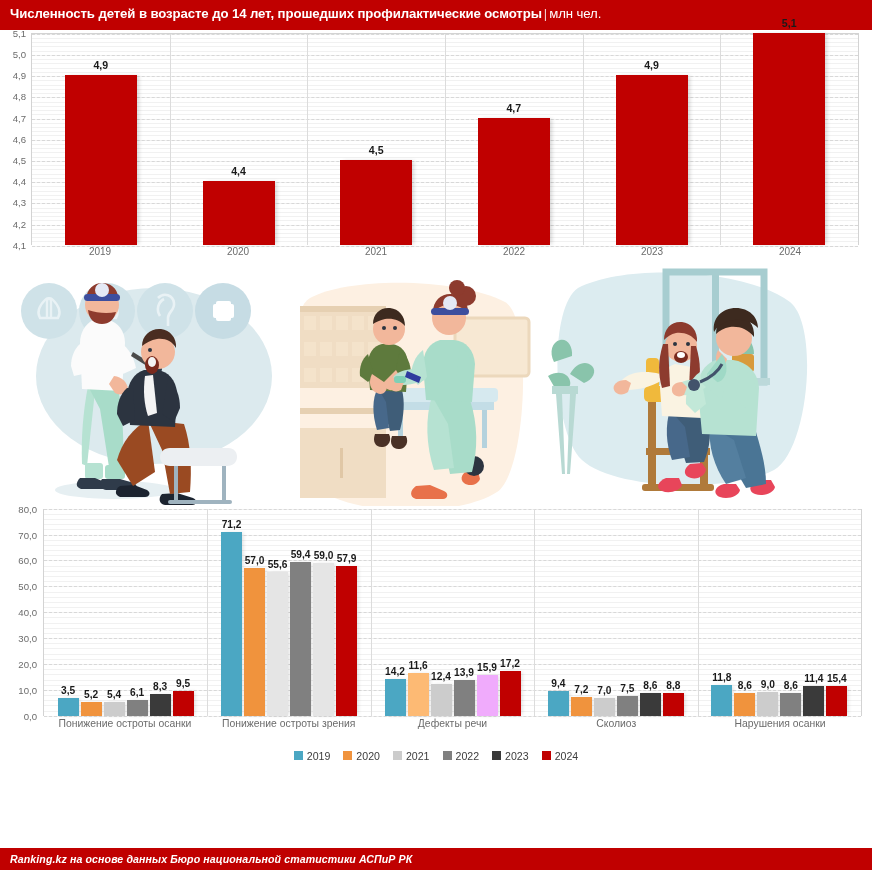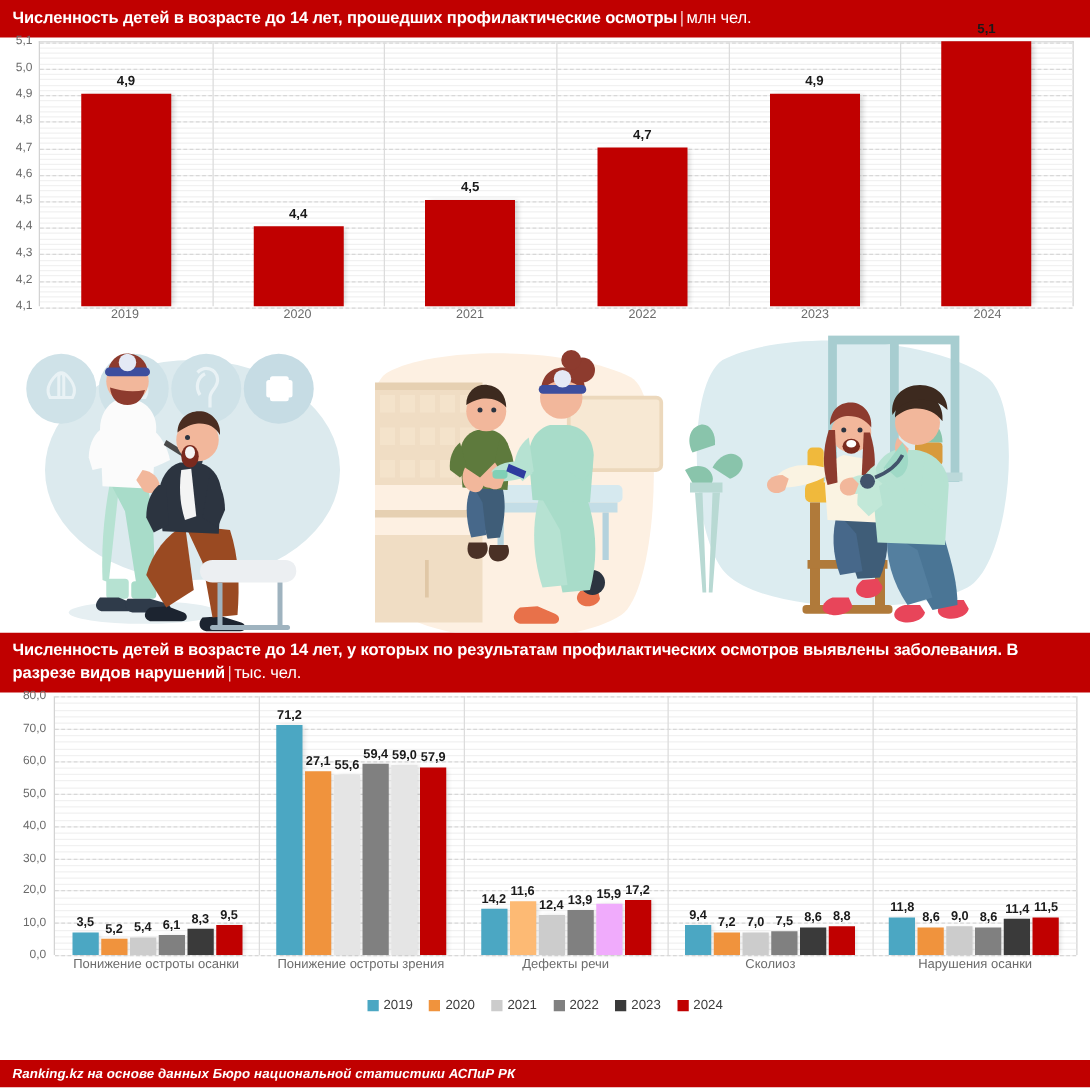--- a/index.html
+++ b/index.html
@@ -428,23 +428,20 @@
       <path d="M168 76c0-13 10-20 21-19 11 1 18 10 17 22-6-8-15-11-24-10-6 1-11 4-14 7z" fill="#3d2a1f"></path>
       <path d="M166 74c-2-14 8-24 22-24 13 0 22 9 22 20-6-6-14-9-24-8-9 1-16 5-20 12z" fill="#3d2a1f"></path>
       <path d="M170 92c-4 8-2 16 6 18l3-9z" fill="#f2b79b"></path>
       <path d="M174 96c6 10 6 20 0 26-6 5-14 2-15-6z" fill="#9fd9c6"></path>
       <path d="M160 116c-2 12 4 22 14 24l2-10z" fill="#b6e2d2"></path>
       <circle cx="146" cy="127" r="6" fill="#42536b"></circle>
       <path d="M152 124c10-4 18-10 22-18" fill="none" stroke="#42536b" stroke-width="3"></path>
     </svg>
   </div>
 
-  <div class="band">
-    <span>Численность детей в возрасте до 14 лет, у которых по результатам профилактических осмотров выявлены заболевания. В разрезе видов нарушений</span><span class="sep">|</span><span class="unit">тыс. чел.</span>
-  </div>
 
   <div class="chart2-wrap">
     <div class="c2-axis" id="c2-axis">
         <div class="tick" style="top: 0px;">80,0</div>
         <div class="tick" style="top: 25.875px;">70,0</div>
         <div class="tick" style="top: 51.75px;">60,0</div>
         <div class="tick" style="top: 77.625px;">50,0</div>
         <div class="tick" style="top: 103.5px;">40,0</div>
         <div class="tick" style="top: 129.375px;">30,0</div>
         <div class="tick" style="top: 155.25px;">20,0</div>
@@ -531,21 +528,21 @@
             </div>
             <div class="c2-bar" style="height: 24.5813px; background: rgb(192, 0, 0);">
               <b>9,5</b>
             </div>
           </div>
           <div class="c2-group">
             <div class="c2-bar" style="height: 184.23px; background: rgb(75, 167, 195);">
               <b>71,2</b>
             </div>
             <div class="c2-bar" style="height: 147.488px; background: rgb(240, 147, 61);">
-              <b>27,1</b>
+              <b>57,0</b>
             </div>
             <div class="c2-bar" style="height: 143.865px; background: #e5e5e5;">
               <b>55,6</b>
             </div>
             <div class="c2-bar" style="height: 153.697px; background: rgb(128, 128, 128);">
               <b>59,4</b>
             </div>
             <div class="c2-bar" style="height: 152.662px; background: #e5e5e5;">
               <b>59,0</b>
             </div>
@@ -603,21 +600,21 @@
             <div class="c2-bar" style="height: 23.2875px; background: rgb(204, 204, 204);">
               <b>9,0</b>
             </div>
             <div class="c2-bar" style="height: 22.2525px; background: rgb(128, 128, 128);">
               <b>8,6</b>
             </div>
             <div class="c2-bar" style="height: 29.4975px; background: rgb(58, 58, 58);">
               <b>11,4</b>
             </div>
             <div class="c2-bar" style="height: 29.7562px; background: rgb(192, 0, 0);">
-              <b>11,5</b>
+              <b>15,4</b>
             </div>
           </div>
         </div>
     </div>
     <div class="c2-labels" id="c2-labels">
         <span>Понижение остроты осанки</span>
         <span>Понижение остроты зрения</span>
         <span>Дефекты речи</span>
         <span>Сколиоз</span>
         <span>Нарушения осанки</span>

